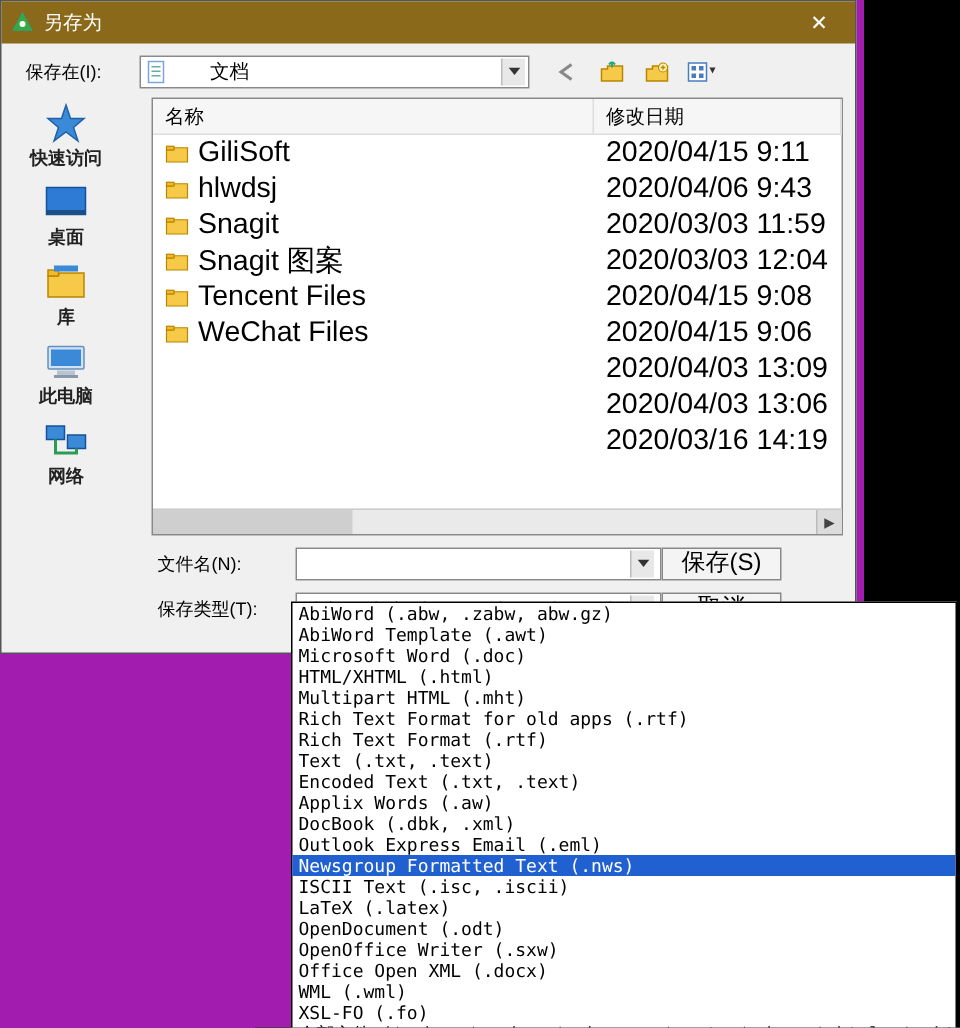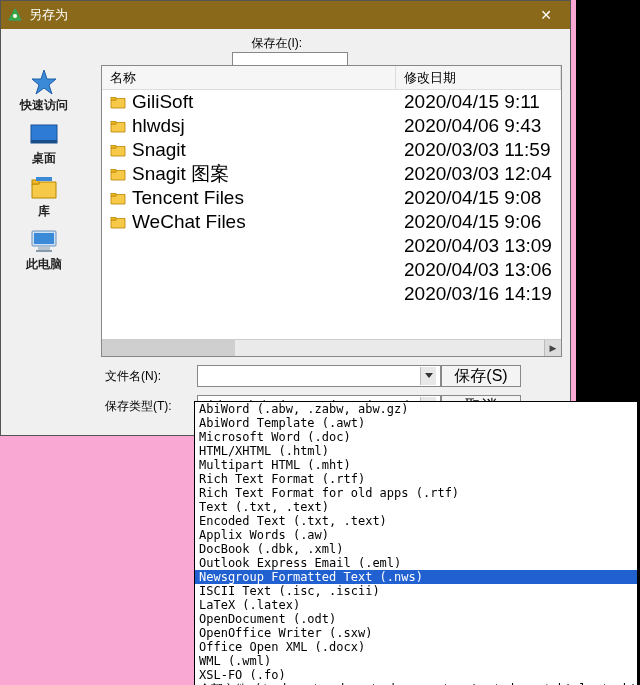--- a/index.html
+++ b/index.html
@@ -1,24 +1,24 @@
 <!DOCTYPE html>
 <html><head>
 <meta charset="utf-8">
 <style>
   * { box-sizing: border-box; margin: 0; padding: 0; }
   html, body { width: 640px; height: 685px; font-family: "Microsoft YaHei", "SimSun", Tahoma, sans-serif; font-size: 12px; background: #000; overflow: hidden; }
-  .outer { width: 576px; height: 685px; background: #f9a8d4; position: relative; }
+  .outer { width: 576px; height: 685px; background: #a21caf; position: relative; }
   .dialog { position: absolute; left: 0; top: 0; width: 571px; height: 436px; background: #f0f0f0; border: 1px solid #555; }
   .titlebar { height: 28px; background: #8a6a1a; color: #fff; display: flex; align-items: center; padding: 0 6px; }
   .titlebar .appicon { width: 16px; height: 16px; margin-right: 6px; }
   .titlebar .titletxt { flex: 1; font-size: 13px; }
   .titlebar .closebtn { width: 36px; height: 22px; color: #fff; display: flex; align-items: center; justify-content: center; font-size: 14px; cursor: default; }
   .dlgbody { padding: 6px 8px 8px 8px; }
-  .toprow { display: flex; align-items: center; height: 26px; margin-bottom: 4px; padding-left:8px;flex-direction:column;}
+  .toprow { display: flex; align-items: center; height: 26px; margin-bottom: 4px; padding-left:8px;}
   .toprow .lbl { width: 76px; }
   .toprow .combo { flex: 0 0 260px; height: 22px; border: 1px solid #888; background: #fff; display: flex; align-items: center; padding: 0 2px; gap: 24px; }
   .toprow .combo .docicon { width: 16px; height: 16px; margin-right: 4px; }
   .toprow .combo .ctext { flex: 1; font-size: 13px; }
   .toprow .combo .cdrop { width: 16px; height: 18px; background: #e8e8e8; border-left: 1px solid #bbb; display: flex; align-items: center; justify-content: center; }
   .navicons { margin-left: 14px; display: flex; gap: 8px; align-items: center; }
   .navicons .nbtn { width: 22px; height: 20px; display: flex; align-items: center; justify-content: center; border: 1px solid transparent; }
   .midrow { display: flex; height: 292px; }
   .placesbar { width: 86px; display: flex; flex-direction: column; padding-top: 2px; gap: 6px; font-weight: bold; }
   .place { width: 70px; display: flex; flex-direction: column; align-items: center; font-size: 12px; color: #222; }
@@ -155,20 +155,30 @@
           <span class="picon">
                 <svg width="32" height="28">
                   <rect x="4" y="4" width="24" height="15" rx="1" fill="#cfe2f7" stroke="#6a8fb8"></rect>
                   <rect x="6" y="6" width="20" height="11" fill="#3b8ad8"></rect>
                   <rect x="10" y="20" width="12" height="3" fill="#b8c4d0"></rect>
                   <rect x="8" y="23" width="16" height="2" fill="#8899aa"></rect>
                 </svg>
               </span>
           <span>此电脑</span>
         </div>
+        <div class="place">
+          <span class="picon">
+                <svg width="32" height="28">
+                  <rect x="3" y="4" width="12" height="9" fill="#3b8ad8" stroke="#165299"></rect>
+                  <rect x="17" y="10" width="12" height="9" fill="#3b8ad8" stroke="#165299"></rect>
+                  <path d="M9 13 L9 22 L23 22 L23 19" fill="none" stroke="#2a9d55" stroke-width="2"></path>
+                </svg>
+              </span>
+          <span>网络</span>
+        </div>
       </div>
 
       <div class="filepane">
         <div class="headerrow">
           <div class="col colname">名称</div>
           <div class="col coldate">修改日期</div>
         </div>
         <div class="filelist" id="filelist">
               <div class="filerow">
                 <div class="fname">
@@ -293,22 +303,22 @@
 
   </div>
 </div>
 
 <div class="dropdown" id="dropdown">
       <div class="opt">AbiWord (.abw, .zabw, abw.gz)</div>
       <div class="opt">AbiWord Template (.awt)</div>
       <div class="opt">Microsoft Word (.doc)</div>
       <div class="opt">HTML/XHTML (.html)</div>
       <div class="opt">Multipart HTML (.mht)</div>
+      <div class="opt">Rich Text Format for old apps (.rtf)</div>
       <div class="opt">Rich Text Format (.rtf)</div>
-      <div class="opt">Rich Text Format for old apps (.rtf)</div>
       <div class="opt">Text (.txt, .text)</div>
       <div class="opt">Encoded Text (.txt, .text)</div>
       <div class="opt">Applix Words (.aw)</div>
       <div class="opt">DocBook (.dbk, .xml)</div>
       <div class="opt">Outlook Express Email (.eml)</div>
       <div class="opt sel">Newsgroup Formatted Text (.nws)</div>
       <div class="opt">ISCII Text (.isc, .iscii)</div>
       <div class="opt">LaTeX (.latex)</div>
       <div class="opt">OpenDocument (.odt)</div>
       <div class="opt">OpenOffice Writer (.sxw)</div>

